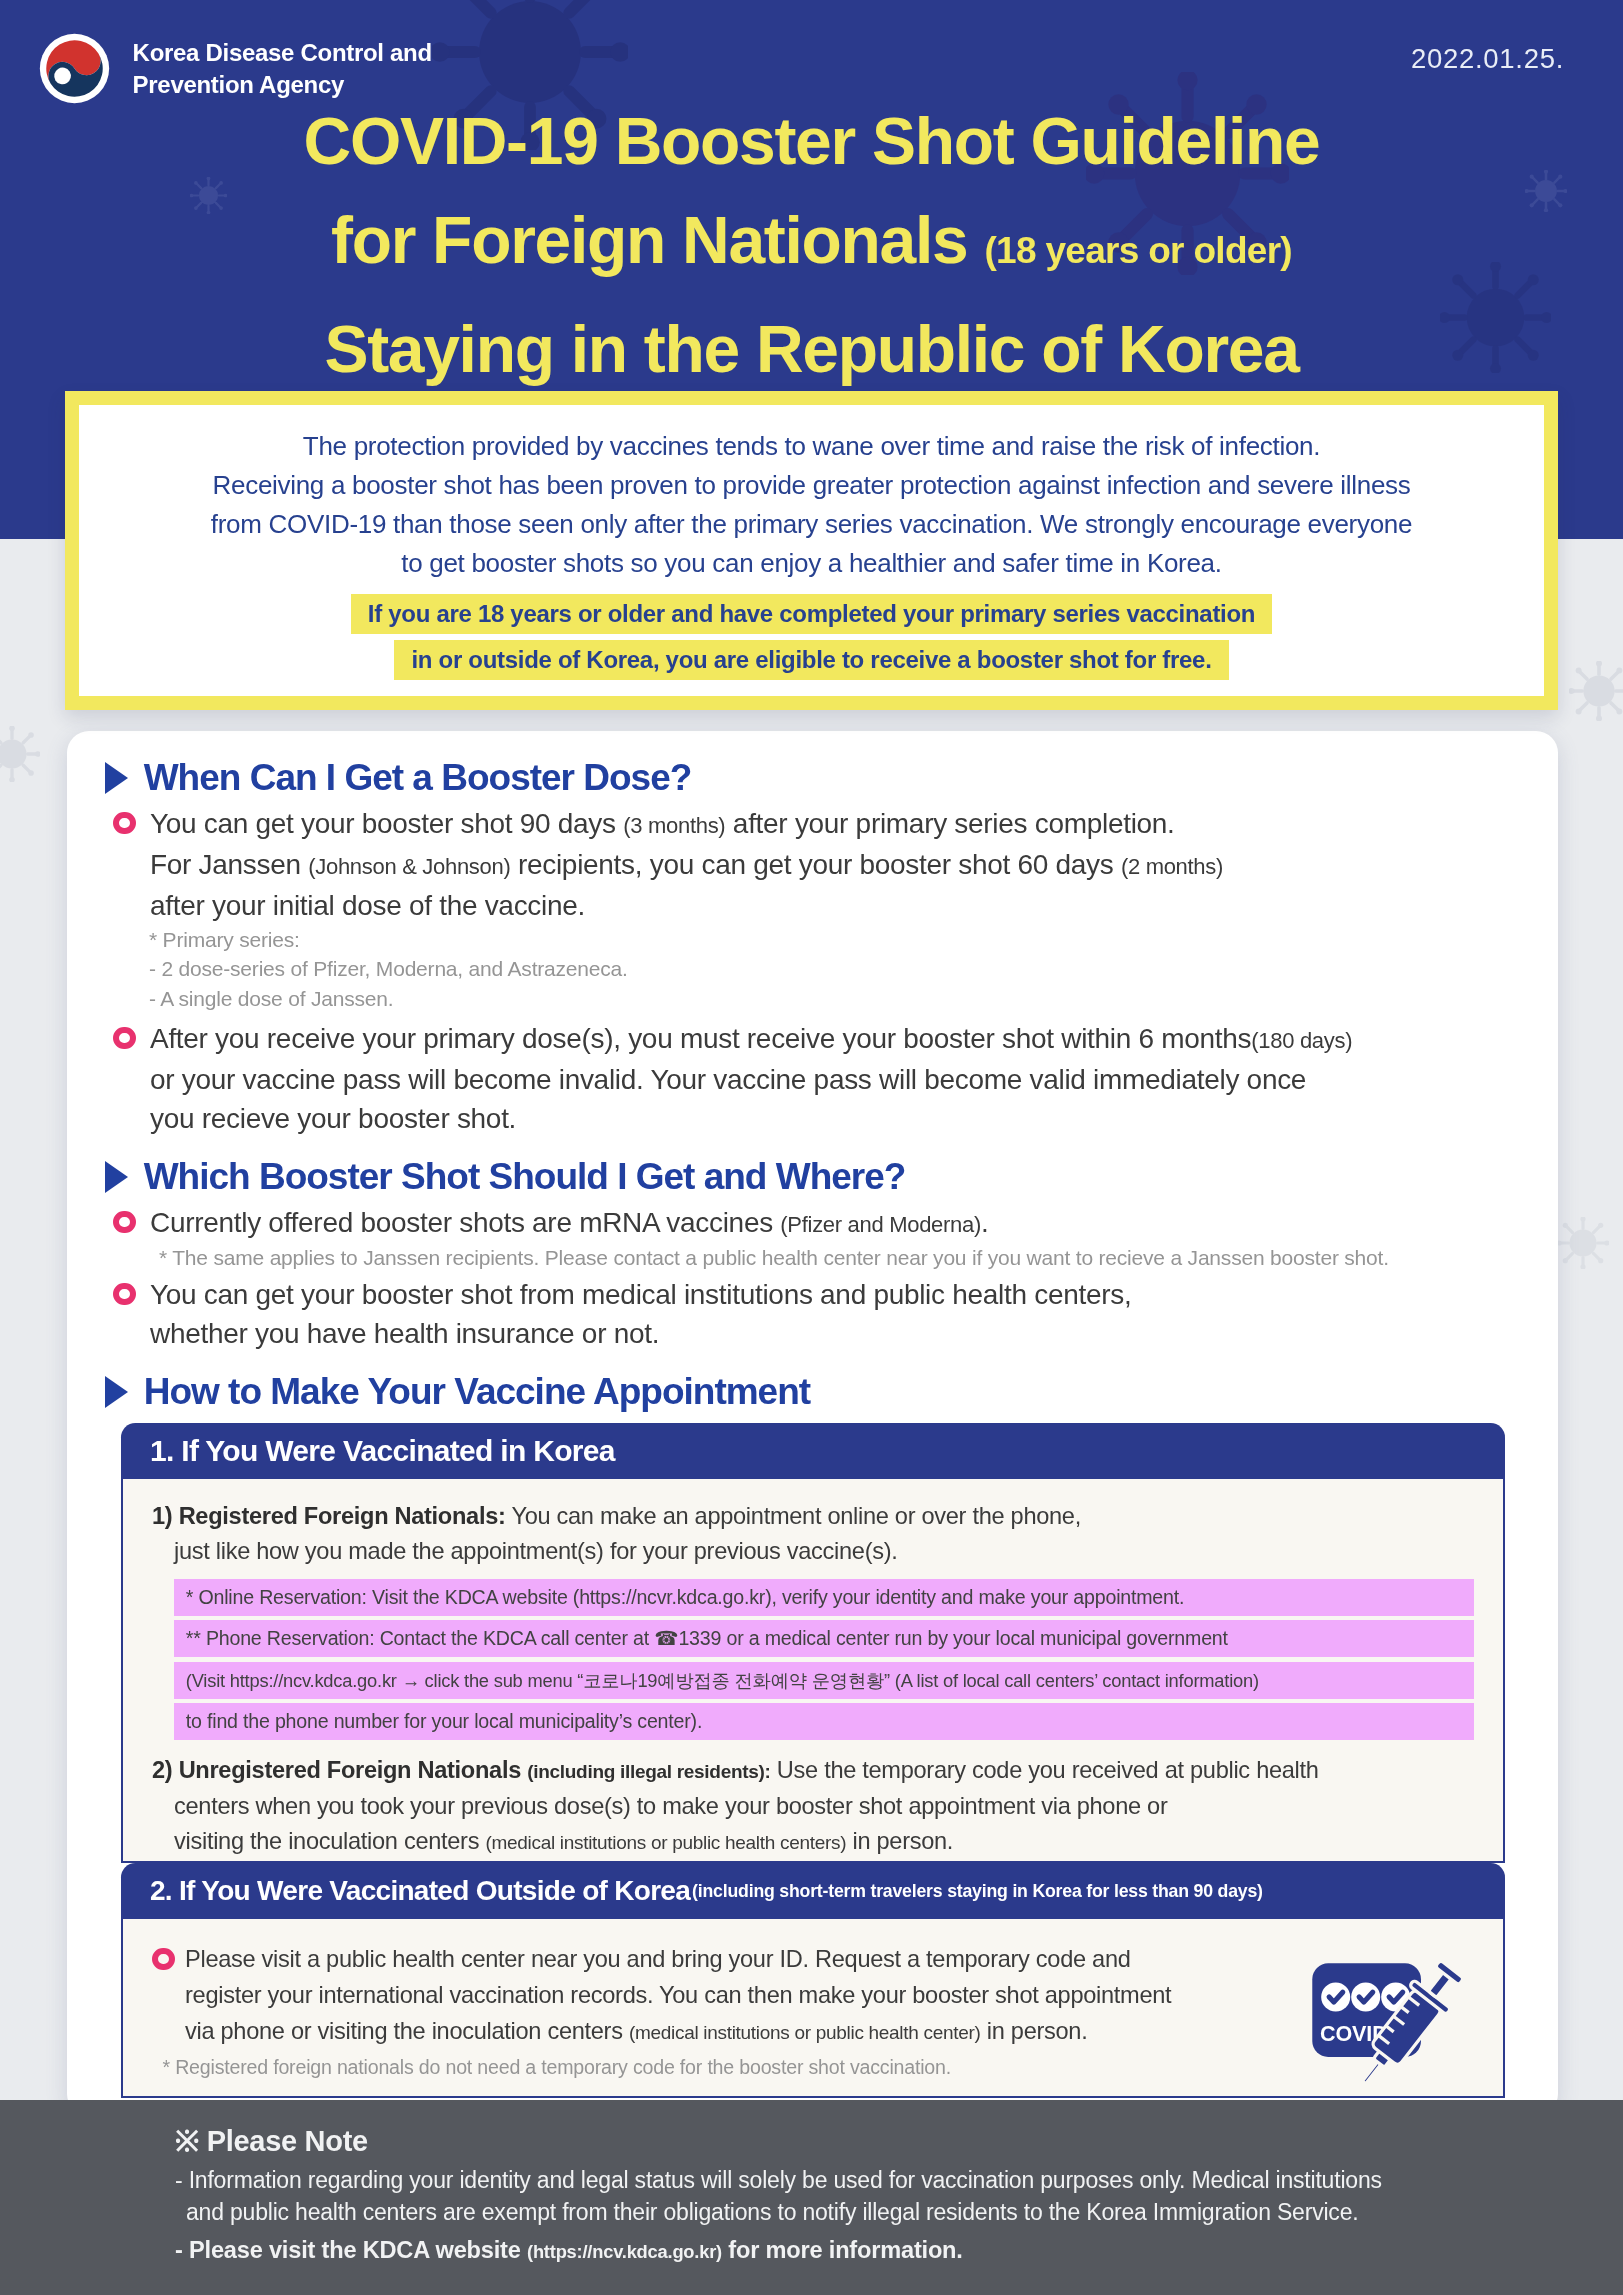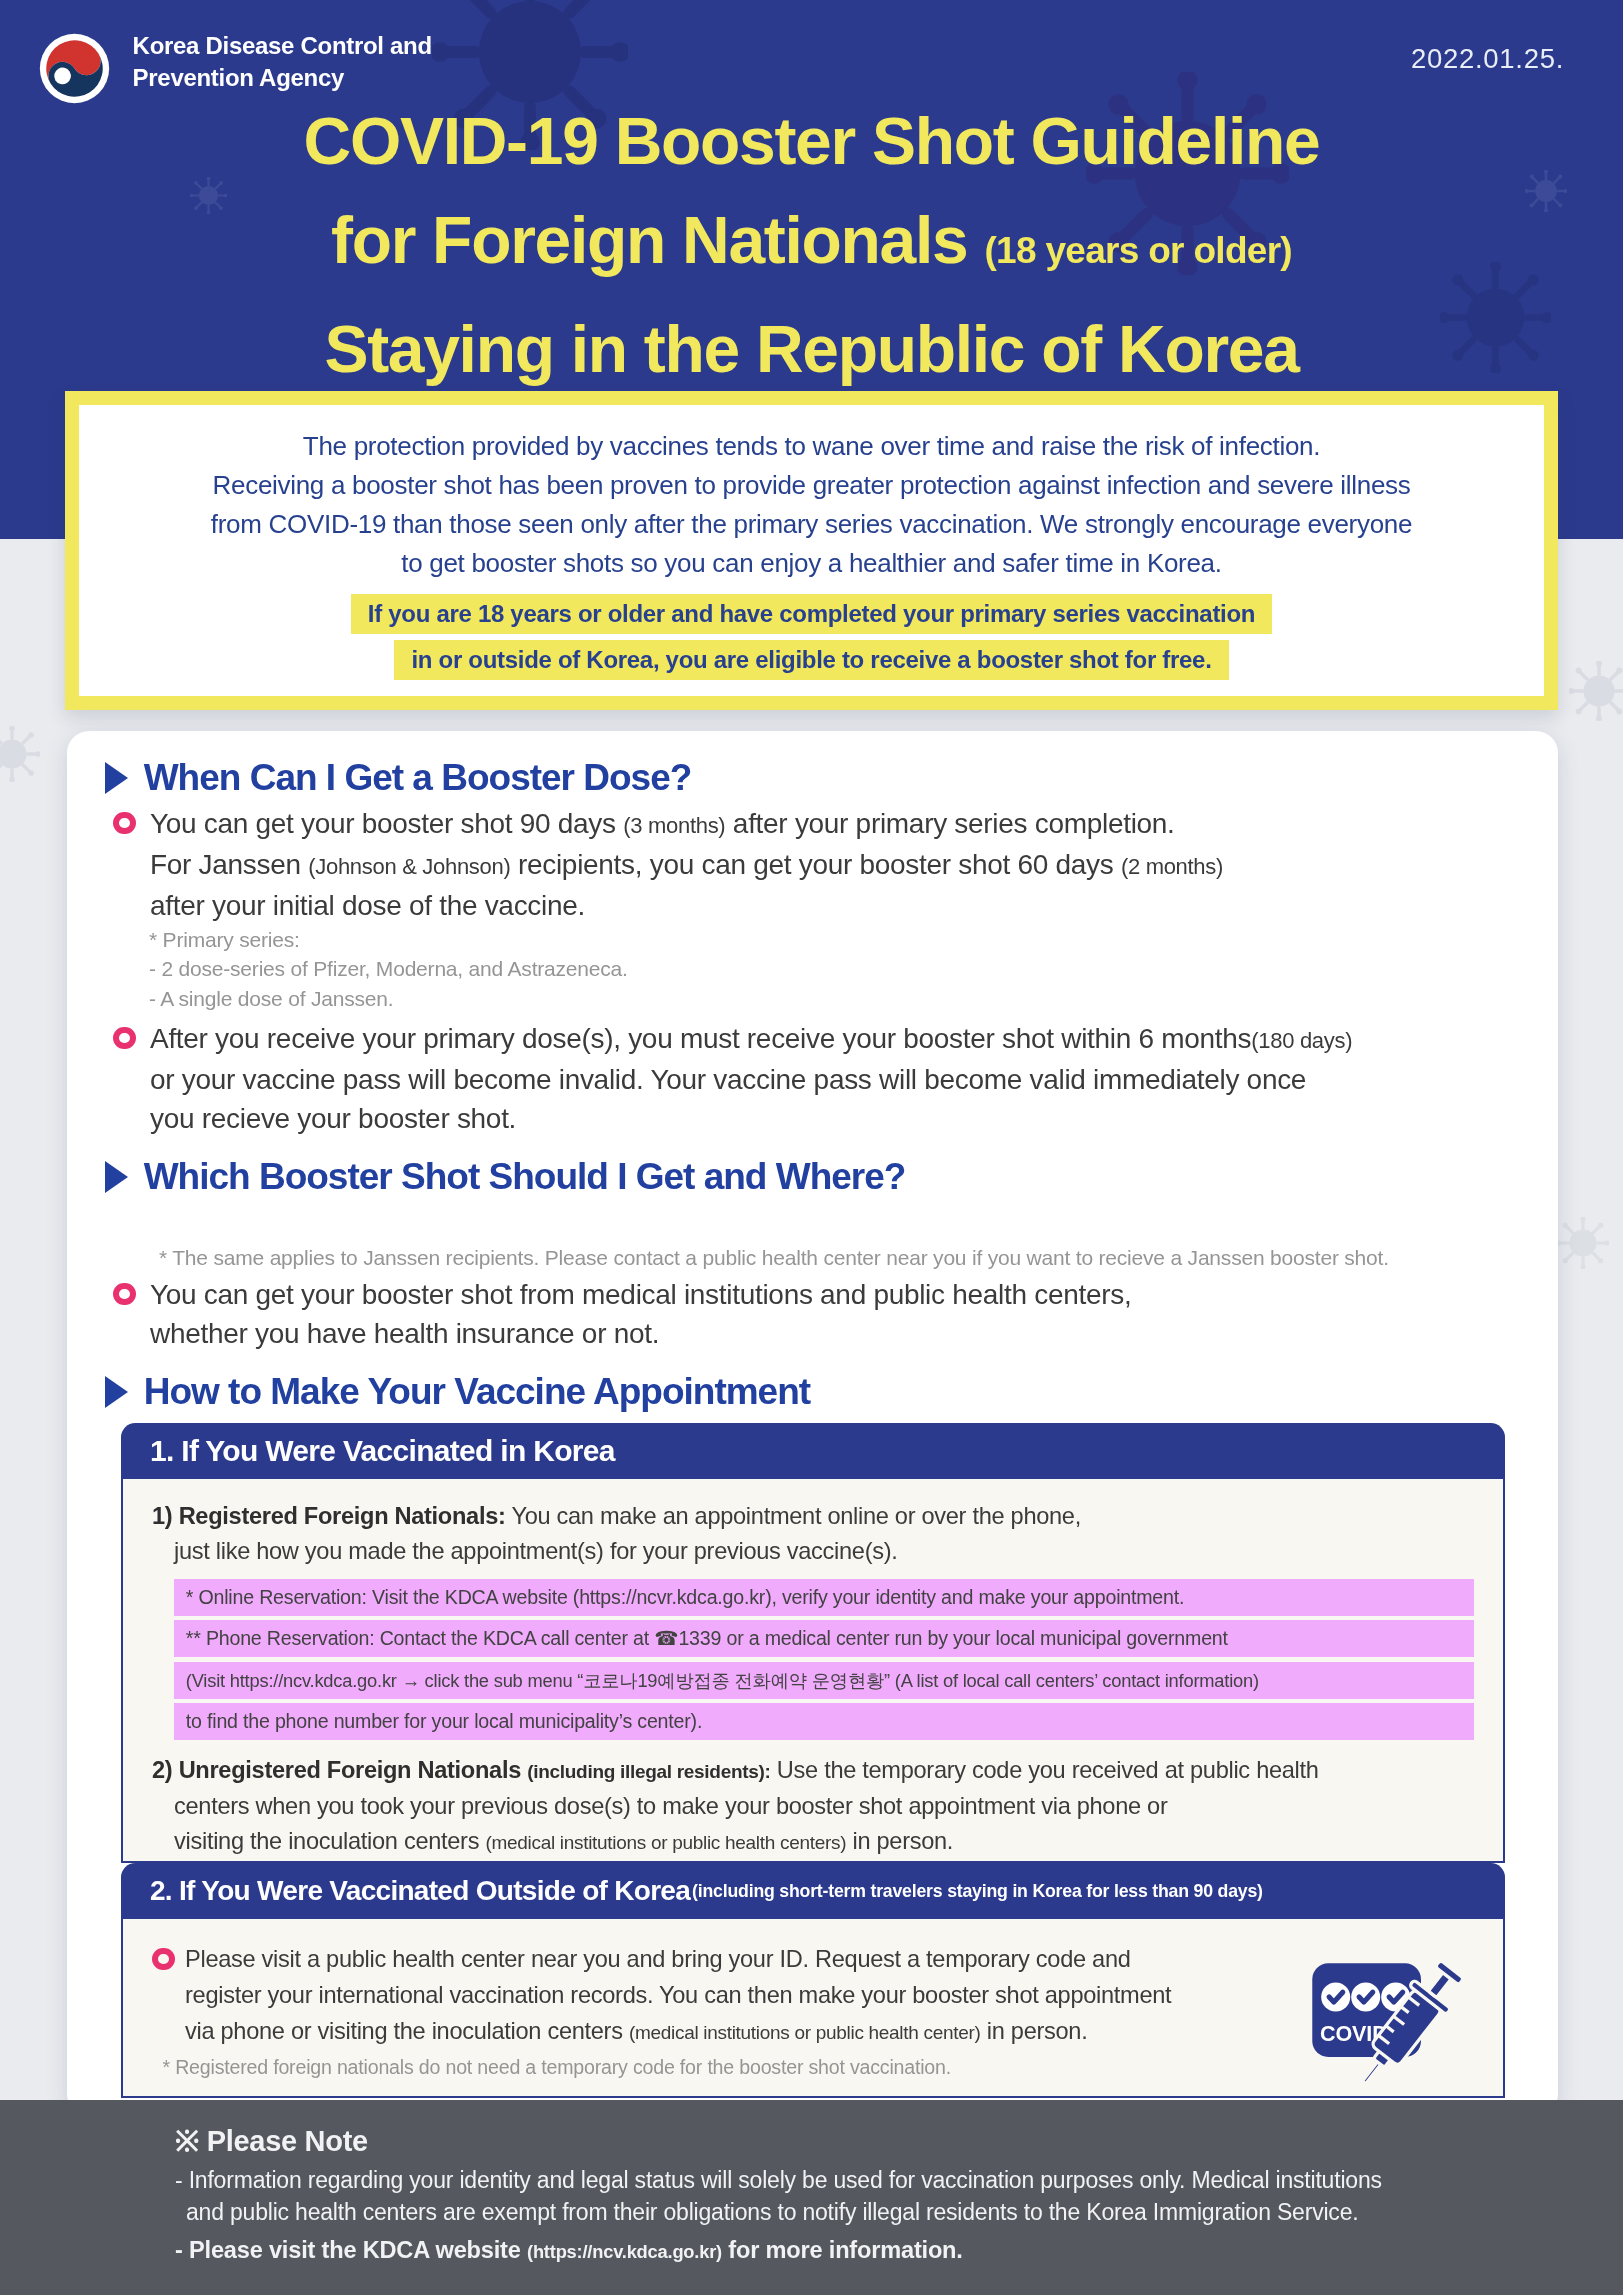--- a/index.html
+++ b/index.html
@@ -2,21 +2,21 @@
 <html style="font-size:10.5px"><head>
 <meta charset="utf-8">
 <style>
   html,body { margin:0; padding:0; }
   #page {
     position:relative; width:1623px; height:2295px; overflow:hidden;
     background:#e9ebee; font-family:"Liberation Sans", sans-serif;
   }
   
   .header { position:absolute; left:0; top:0; width:1623px; height:539px; background:#2b3a8c; z-index:1; overflow:hidden; }
-  .logo-row { position:absolute; left:36px; top:30px; display:flex; gap:19.6px; }
+  .logo-row { position:absolute; left:36px; top:30px; display:flex; align-items:center; gap:19.6px; }
   .agency-name { color:#ffffff; font-size:24px; line-height:1.32; font-weight:bold; letter-spacing:-0.3px; }
   .date { position:absolute; right:59px; top:43px; color:#e9edf6; font-size:27.5px; letter-spacing:0.7px; }
   .titles { position:absolute; left:0; top:92px; width:100%; text-align:center; color:#f2e85e; font-weight:bold; letter-spacing:-1.3px; z-index:2;}
   .titles .t-line { line-height:99px; font-size:66px; white-space:nowrap; }
   .titles .t-note { font-size:37px; letter-spacing:-0.7px; }
   .hdr-virus { position:absolute; opacity:0.85; }
   .flake { position:absolute; }
   
   .intro-box {
     position:absolute; left:65px; top:391px; width:1493px; height:319px; box-sizing:border-box;
@@ -199,20 +199,24 @@
       <div><span>After you receive your primary dose(s), you must receive your booster shot within 6 months</span><span class="sm">(180 days)</span></div>
       <div>or your vaccine pass will become invalid. Your vaccine pass will become valid immediately once</div>
       <div>you recieve your booster shot.</div>
     </div>
 
     <div class="sec-heading" style="top:425px;">
       <span class="tri"></span>
       <span>Which Booster Shot Should I Get and Where?</span>
     </div>
 
+    <div class="bullet" style="top:472px;">
+      <span class="ring"></span>
+      <div><span>Currently offered booster shots are mRNA vaccines </span><span class="sm">(Pfizer and Moderna)</span><span>.</span></div>
+    </div>
     <div class="note" style="top:512px; left:92px;">* The same applies to Janssen recipients. Please contact a public health center near you if you want to recieve a Janssen booster shot.</div>
 
     <div class="bullet" style="top:544px;">
       <span class="ring"></span>
       <div>You can get your booster shot from medical institutions and public health centers,</div>
       <div>whether you have health insurance or not.</div>
     </div>
 
     <div class="sec-heading" style="top:640px;">
       <span class="tri"></span>

